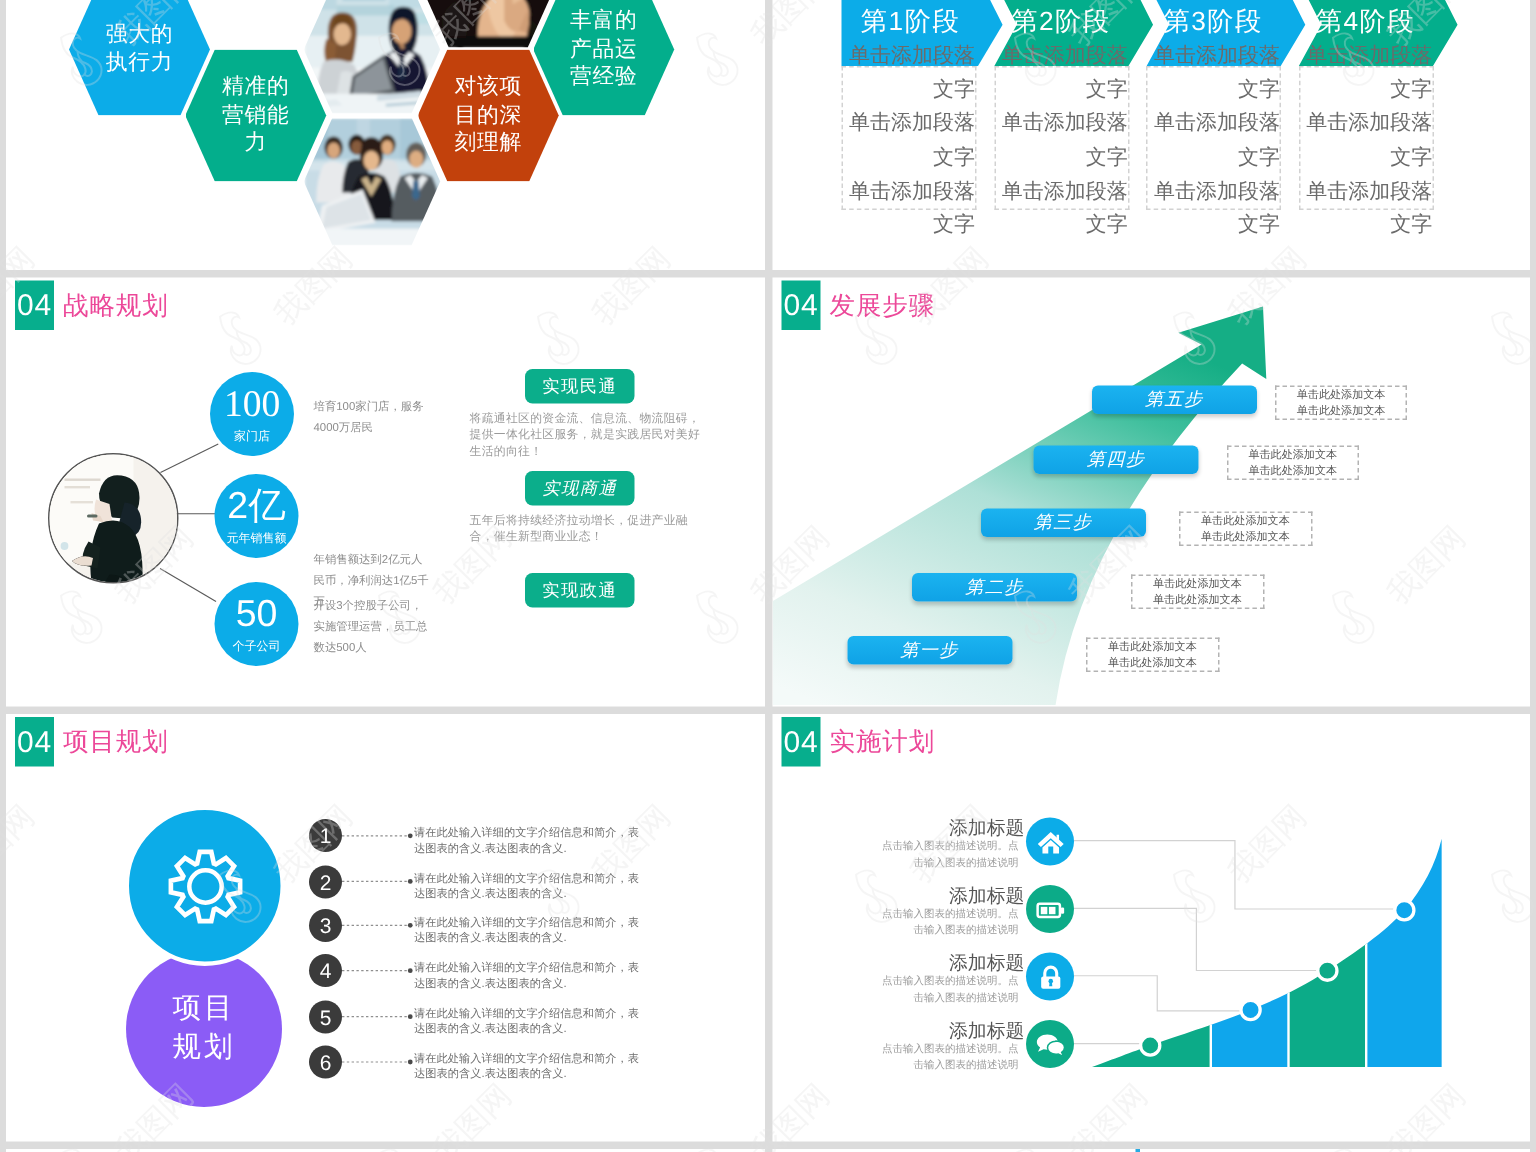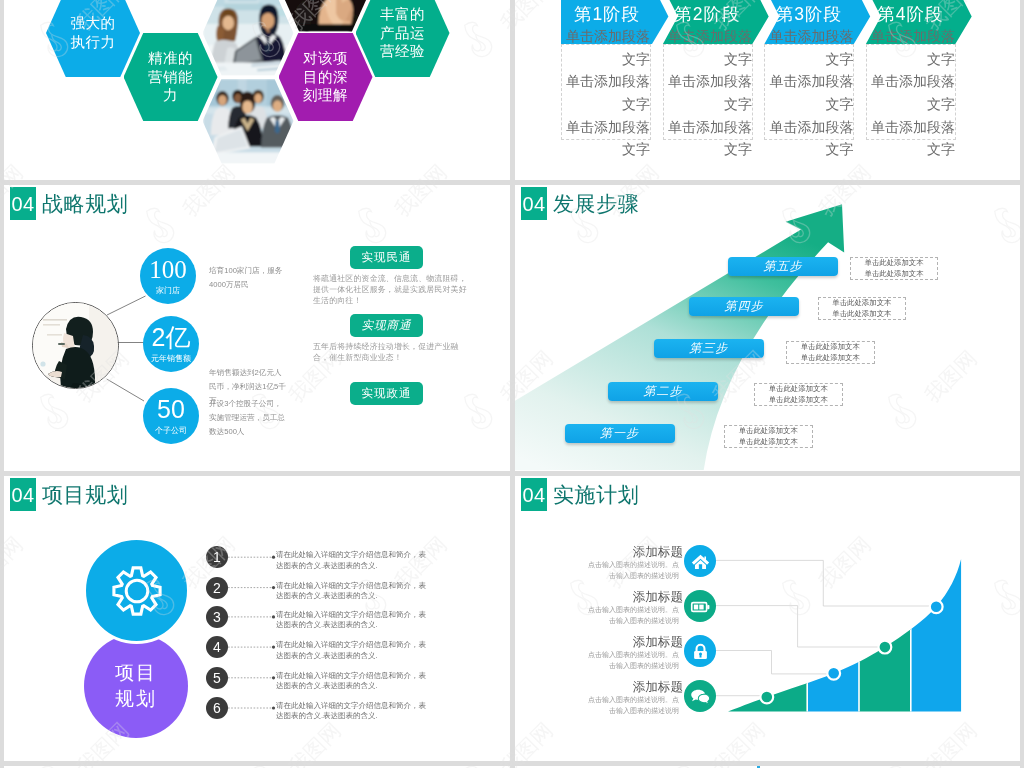--- a/index.html
+++ b/index.html
@@ -14,21 +14,21 @@
   #s5{left:4px;top:476px;width:506px;height:285px;}
   #s6{left:515px;top:476px;width:505px;height:285px;}
   #s7{left:4px;top:766px;width:506px;height:285px;}
   #s8{left:515px;top:766px;width:505px;height:285px;}
 
   
   .shead{position:absolute;display:flex;align-items:center;}
   .snum{width:26px;height:33px;background:#07AE8D;color:#fff;font-size:20px;
         display:flex;align-items:center;justify-content:center;letter-spacing:0.5px;
         font-family:"Liberation Sans",sans-serif;line-height:1;font-weight:300;}
-  .stitle{margin-left:6px;font-size:21px;color:#0f766e;letter-spacing:0.6px;}
+  .stitle{margin-left:6px;font-size:17px;color:#ec4899;letter-spacing:0.6px;}
 
   
   .hex{position:absolute;width:94px;height:88px;
        clip-path:polygon(21% 0%,79% 0%,100% 50%,79% 100%,21% 100%,0% 50%);
        display:flex;align-items:center;justify-content:center;}
   .hex span{color:#fff;font-size:14.5px;line-height:1.28;text-align:center;
             letter-spacing:0.5px;white-space:pre-line;}
   .hexphoto{position:absolute;width:94px;height:88px;
        clip-path:polygon(21% 0%,79% 0%,100% 50%,79% 100%,21% 100%,0% 50%);
        overflow:hidden;background:#fff;}
@@ -197,21 +197,21 @@
 
     <div class="hex" style="left:42px;top:93px;background:#0CACE8;">
       <span>强大的
 执行力</span>
       </div>
     <div class="hex" style="left:119.5px;top:137px;background:#03AE8C;">
       <span>精准的
 营销能
 力</span>
       </div>
-    <div class="hex" style="left:274.5px;top:137px;background:#a21caf;">
+    <div class="hex" style="left:274.5px;top:137px;background:#c2410c;">
       <span>对该项
 目的深
 刻理解</span>
       </div>
     <div class="hex" style="left:351.5px;top:93px;background:#03AE8C;">
       <span>丰富的
 产品运
 营经验</span>
       </div>
   </div>

